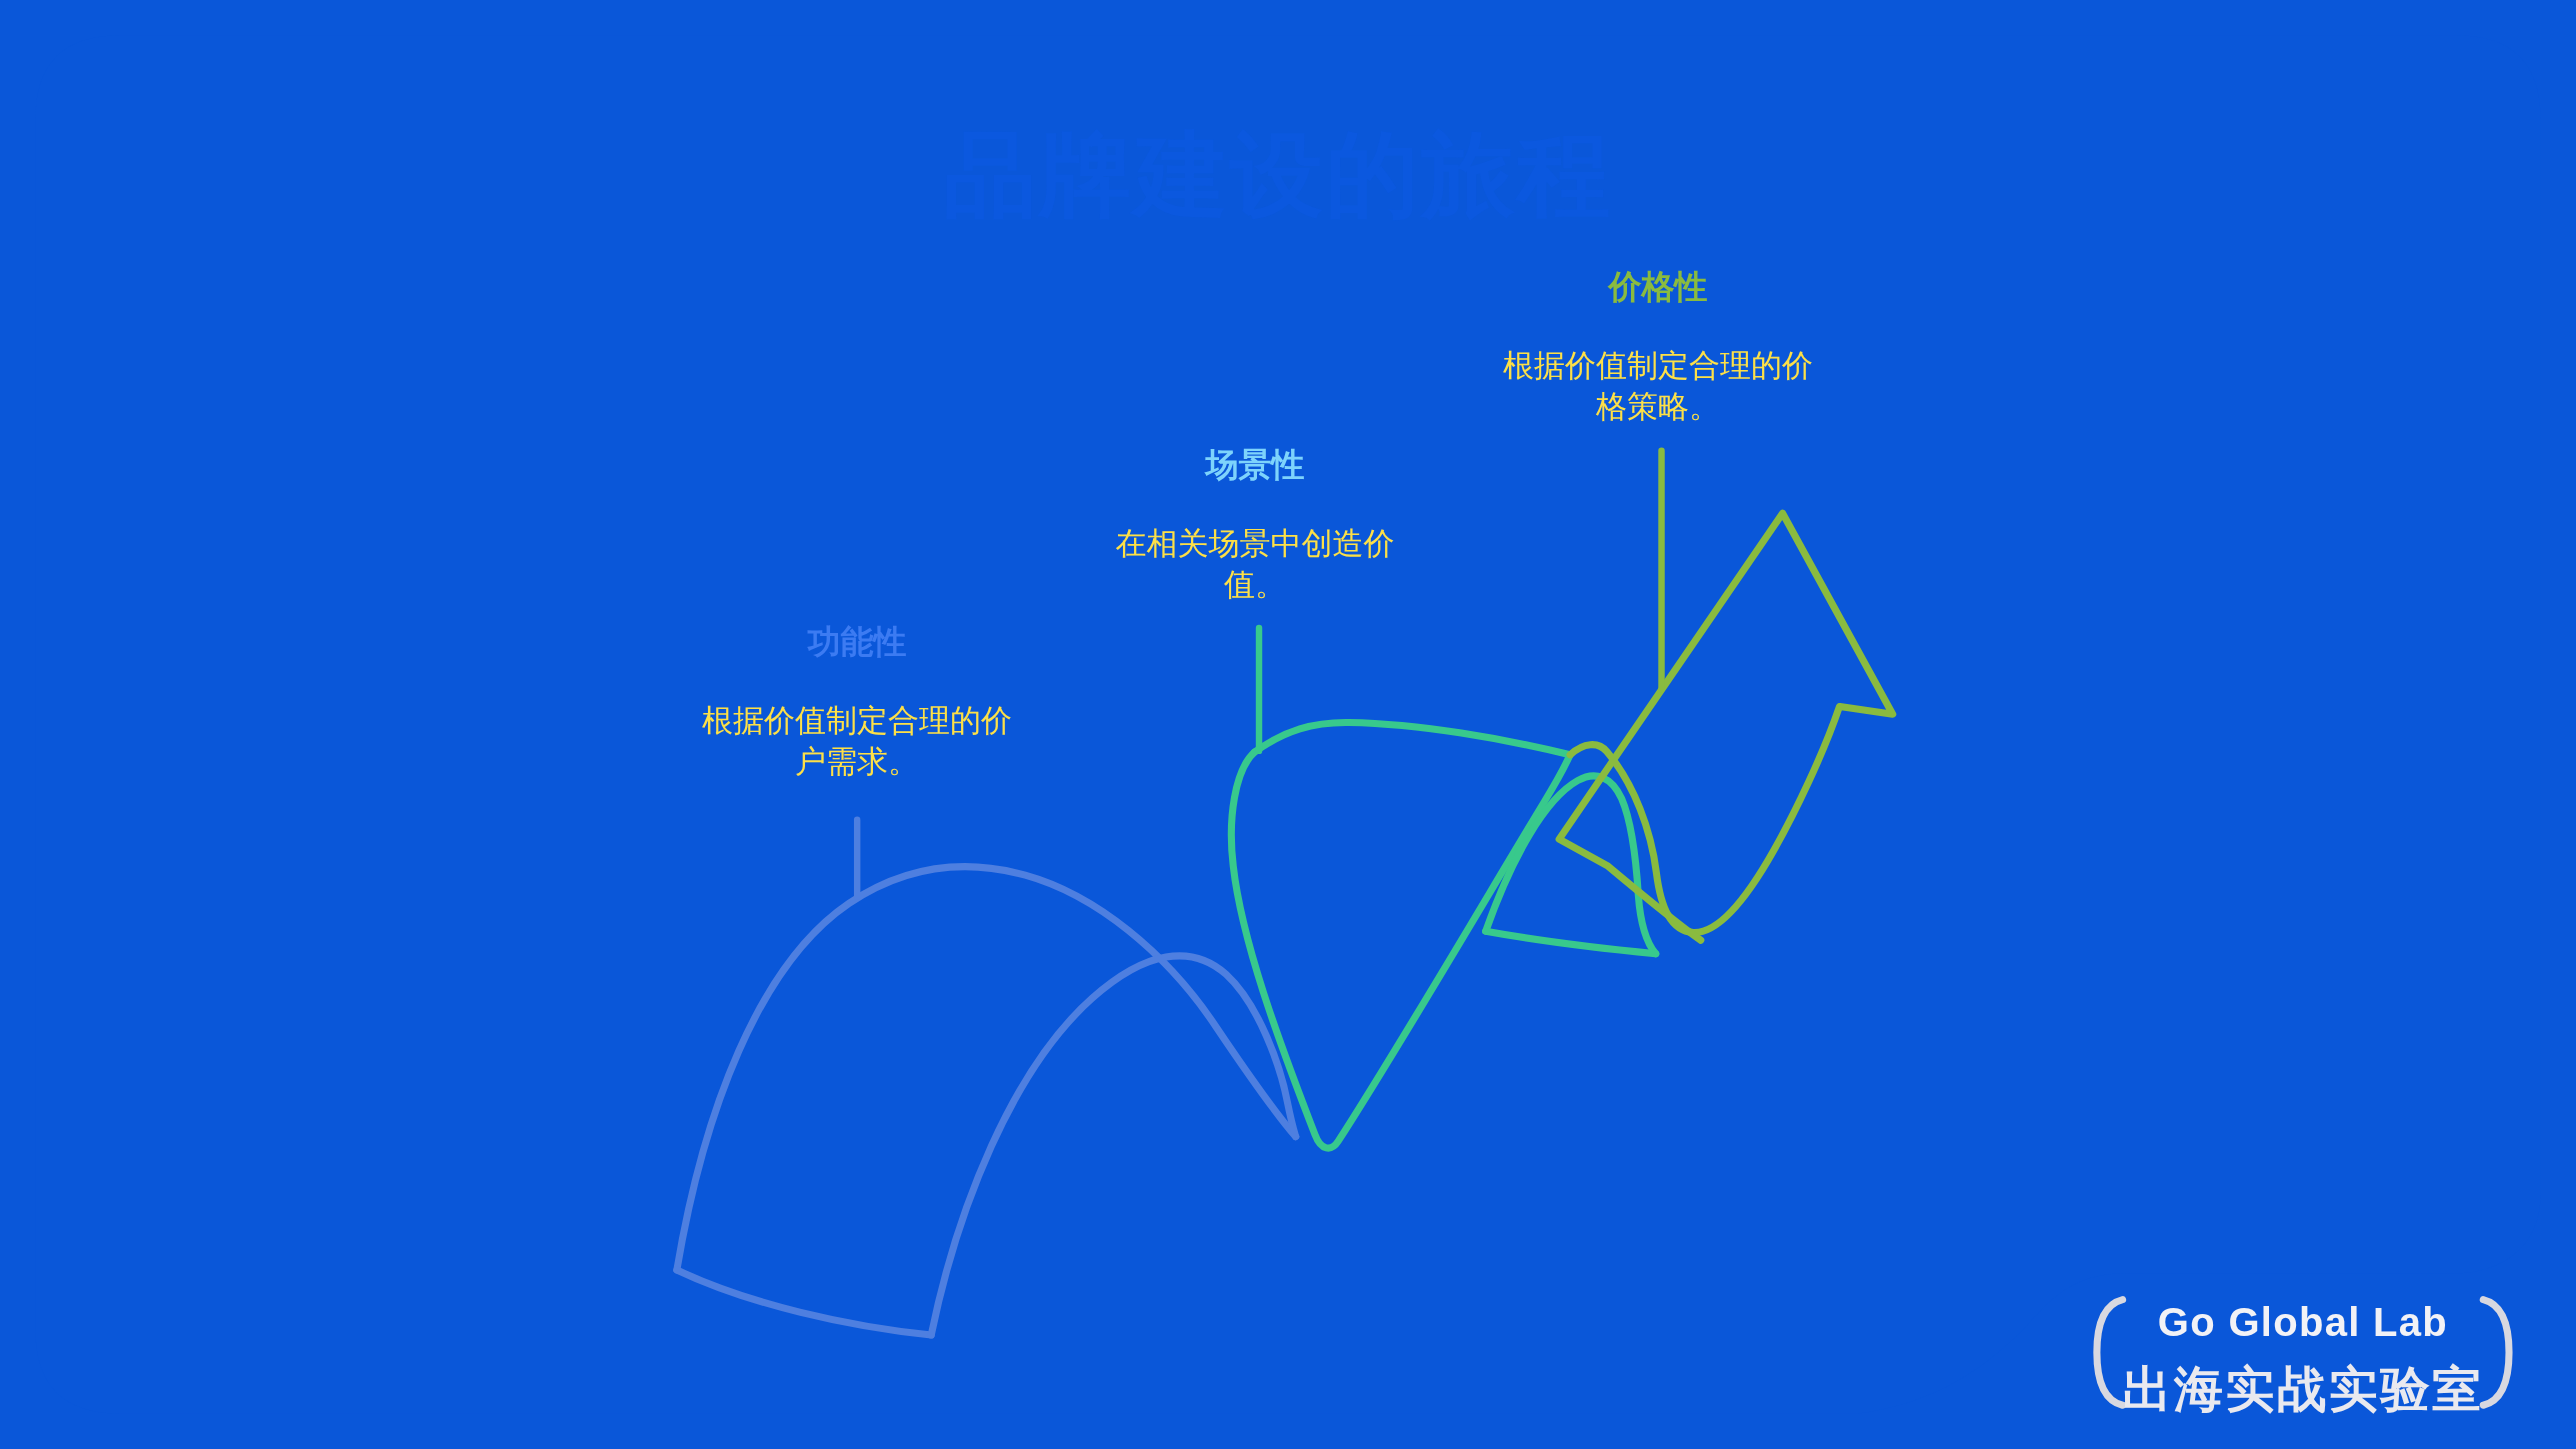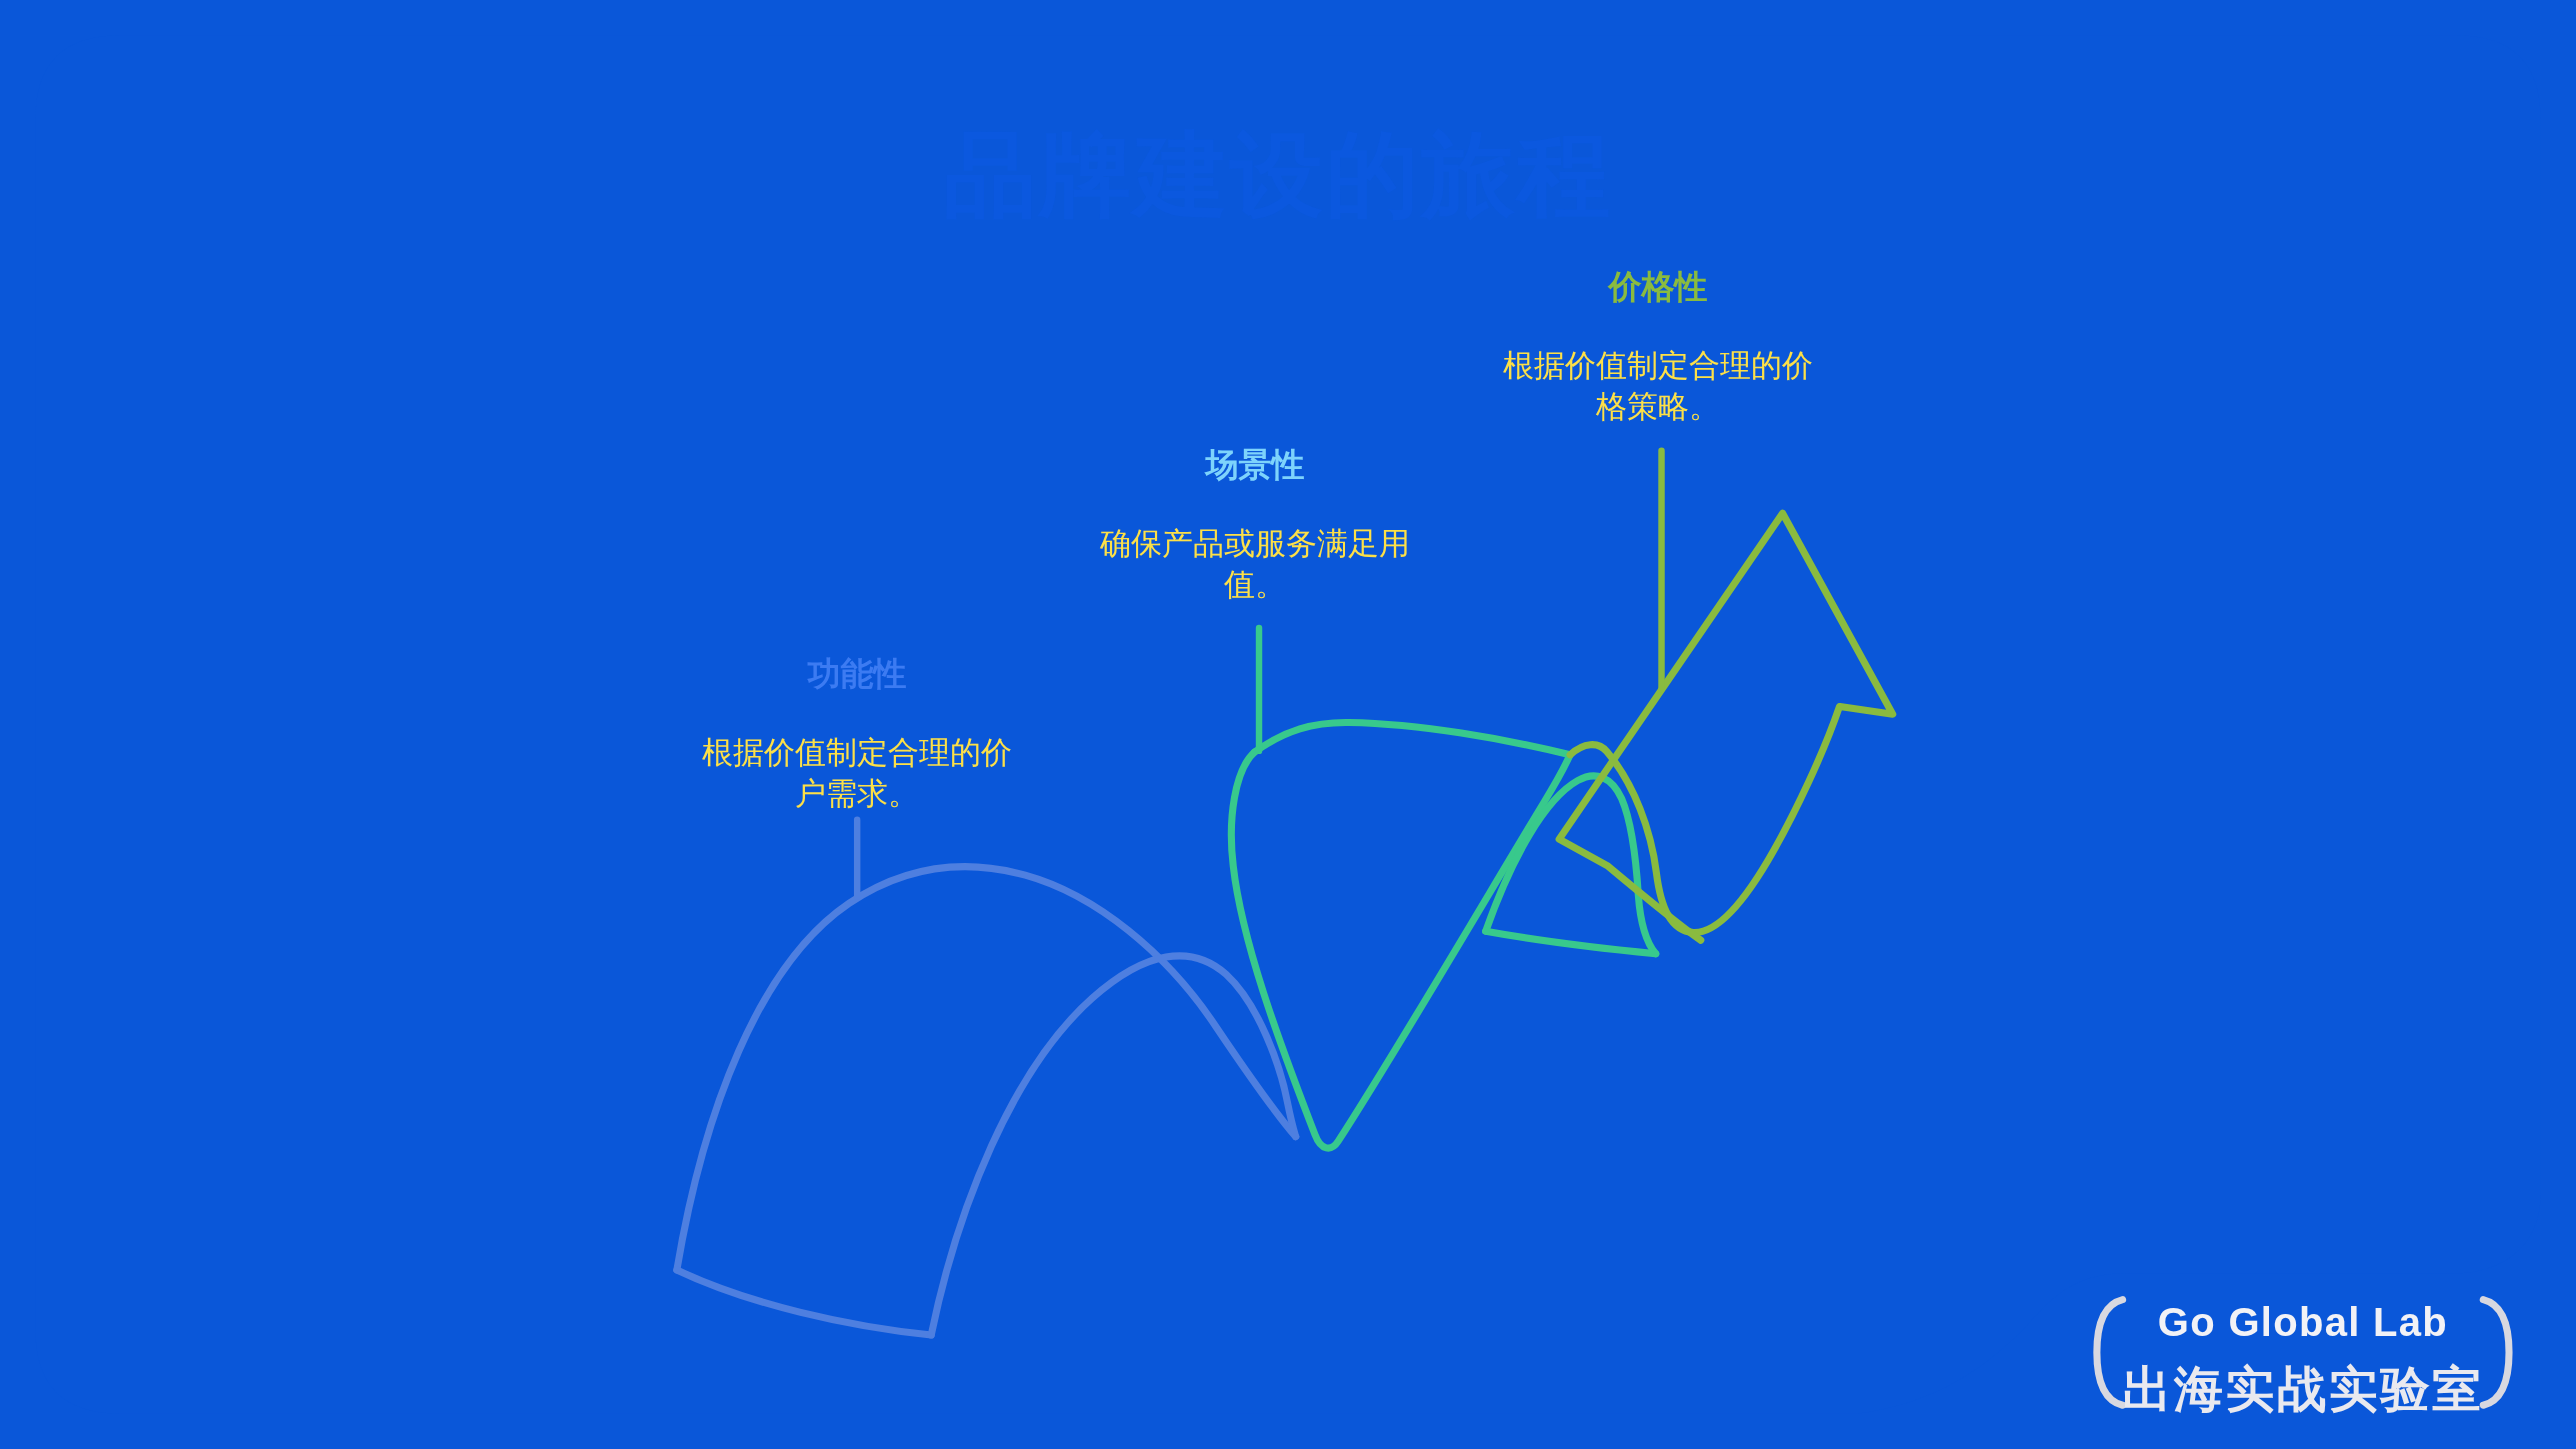--- a/index.html
+++ b/index.html
@@ -16,21 +16,21 @@
     font-size:93px;font-weight:900;color:#0B58DF;letter-spacing:2.6px;
     white-space:nowrap;margin:0;
   }
 
   .stage{position:absolute;transform:translateX(-50%);text-align:center;}
   .stage .stage-label{font-size:33px;font-weight:700;white-space:nowrap;margin:0 0 35px 0;}
   .stage .stage-desc{
     font-size:31px;line-height:41px;color:#fde047;white-space:pre-line;
     width:438px;margin:0 auto;font-weight:500;
   }
-  .stage-functionality{left:857px;top:620px;margin-top:32px;}
+  .stage-functionality{left:857px;top:620px;}
   .stage-functionality .stage-label{color:#3C7BF2;}
   .stage-scenario{left:1255px;top:443px;}
   .stage-scenario .stage-label{color:#7dd3fc;}
   .stage-pricing{left:1658px;top:265px;}
   .stage-pricing .stage-label{color:#8ABB3F;text-align:center;}
 
   .logo{position:absolute;left:2303px;top:1300px;transform:translateX(-50%);text-align:center;}
   .logo-en{
     font-size:40px;font-weight:800;letter-spacing:1.3px;white-space:nowrap;
     color:#F2F2F6;margin:0 0 9px 0;
@@ -86,21 +86,21 @@
 <h1 class="page-title">品牌建设的旅程</h1>
 
 <div class="stage stage-functionality">
   <div class="stage-label">功能性</div>
   <div class="stage-desc">根据价值制定合理的价
 户需求。</div>
 </div>
 
 <div class="stage stage-scenario">
   <div class="stage-label">场景性</div>
-  <div class="stage-desc">确保产品或服务满足用
+  <div class="stage-desc">在相关场景中创造价
 值。</div>
 </div>
 
 <div class="stage stage-pricing">
   <div class="stage-label">价格性</div>
   <div class="stage-desc">根据价值制定合理的价
 格策略。</div>
 </div>
 
 <div class="logo">

